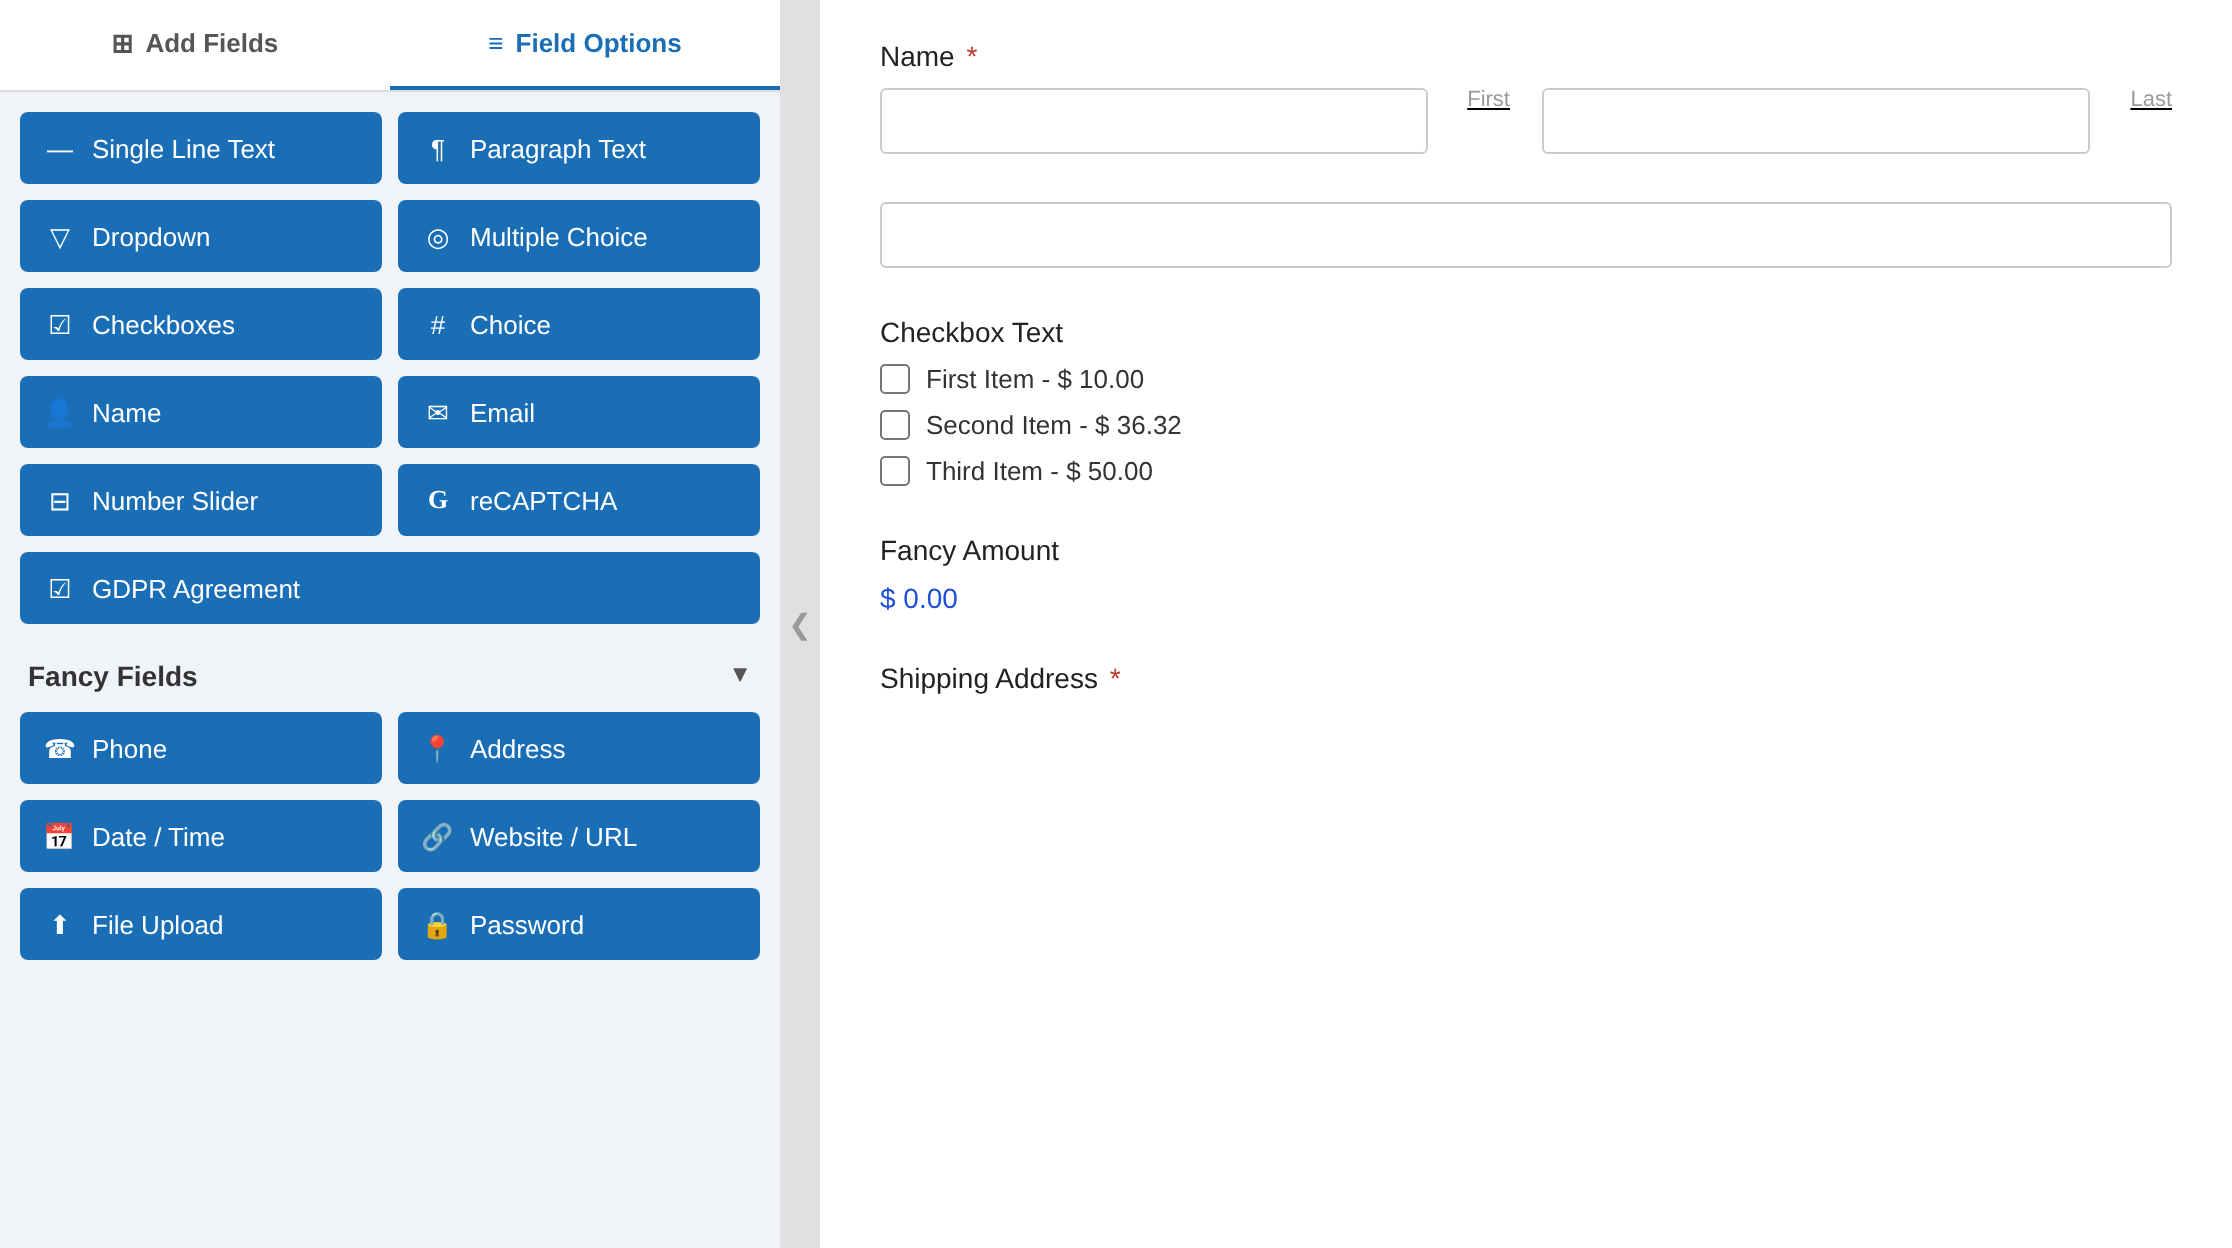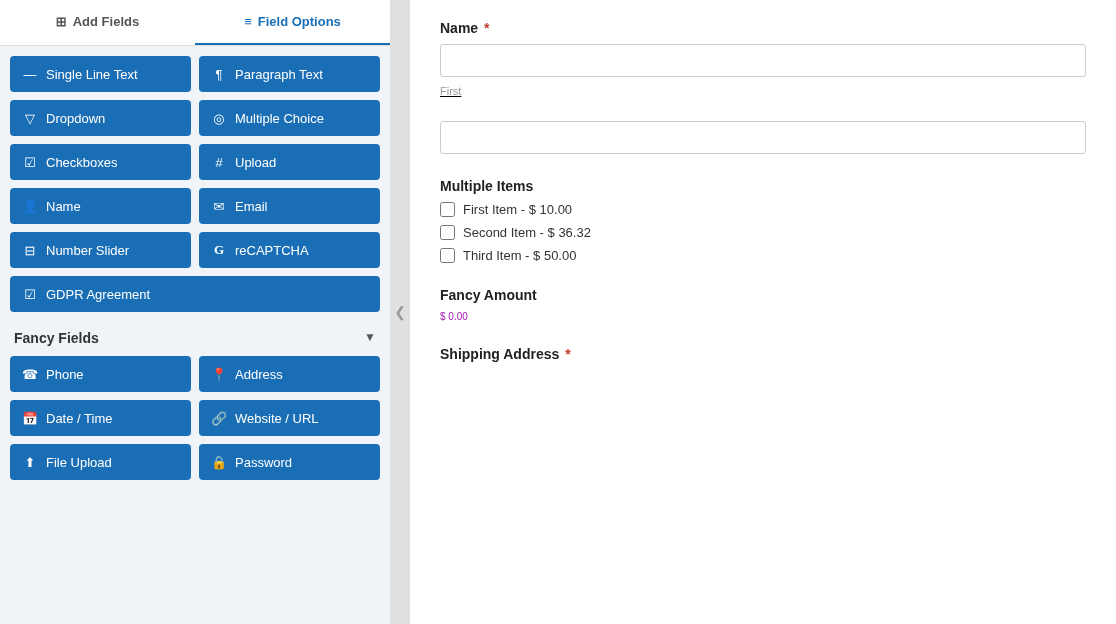--- a/index.html
+++ b/index.html
@@ -114,40 +114,40 @@
       overflow-y: auto;
       padding: 20px 30px;
     }
 
     .form-field-group {
       margin-bottom: 24px;
     }
 
     .form-label {
       font-size: 14px;
-      font-weight: 700;
+      font-weight: 400;
       color: #222;
       margin-bottom: 8px;
       display: block;
     }
     .form-label .required {
       color: #c0392b;
       margin-left: 2px;
     }
 
     .name-row {
       display: flex;
       gap: 16px;
       margin-bottom: 6px;
     }
     .name-row .input-wrap {
       flex: 1;
       display: flex;
-      flex-direction: column;
-      gap: 8px;
+      flex-direction: row;
+      gap: 20px;
       text-decoration: underline;
     }
 
     .form-input {
       width: 100%;
       border: 1px solid #ccc;
       border-radius: 3px;
       padding: 8px 10px;
       font-size: 13px;
       color: #333;
@@ -173,22 +173,22 @@
       font-size: 13px;
       color: #333;
     }
     .checkbox-item input[type="checkbox"] {
       width: 15px;
       height: 15px;
       cursor: pointer;
     }
 
     .total-amount-value {
-      font-size: 10px;
-      color: #a21caf;
+      font-size: 14px;
+      color: #1d4ed8;
       margin-top: 6px;
     }
 
     .scrollbar-thin::-webkit-scrollbar { width: 6px; }
     .scrollbar-thin::-webkit-scrollbar-track { background: #f0f0f0; }
     .scrollbar-thin::-webkit-scrollbar-thumb { background: #ccc; border-radius: 3px; }
   </style>
 </head>
 <body>
 
@@ -223,21 +223,21 @@
       <button class="field-btn">
         <span class="icon">◎</span>
         <span>Multiple Choice</span>
       </button>
       <button class="field-btn">
         <span class="icon">☑</span>
         <span>Checkboxes</span>
       </button>
       <button class="field-btn">
         <span class="icon">#</span>
-        <span>Upload</span>
+        <span>Choice</span>
       </button>
       <button class="field-btn">
         <span class="icon">👤</span>
         <span>Name</span>
       </button>
       <button class="field-btn">
         <span class="icon">✉</span>
         <span>Email</span>
       </button>
       <button class="field-btn">
@@ -300,30 +300,34 @@
 
   <div class="form-field-group">
     <label class="form-label">
       <span>Name</span><span class="required"> *</span>
     </label>
     <div class="name-row">
       <div class="input-wrap">
         <input type="text" class="form-input" style="">
         <span class="sub-label">First</span>
       </div>
+      <div class="input-wrap">
+        <input type="text" class="form-input" style="">
+        <span class="sub-label">Last</span>
+      </div>
     </div>
   </div>
 
 
   <div class="form-field-group">
     <input type="tel" class="form-input" style="width: 100%;">
   </div>
 
   <div class="form-field-group">
-    <label class="form-label">Multiple Items</label>
+    <label class="form-label">Checkbox Text</label>
     <div class="checkbox-items">
       <div class="checkbox-item">
         <input type="checkbox" style="">
         <span>First Item - $ 10.00</span>
       </div>
       <div class="checkbox-item">
         <input type="checkbox" style="">
         <span>Second Item - $ 36.32</span>
       </div>
       <div class="checkbox-item">

